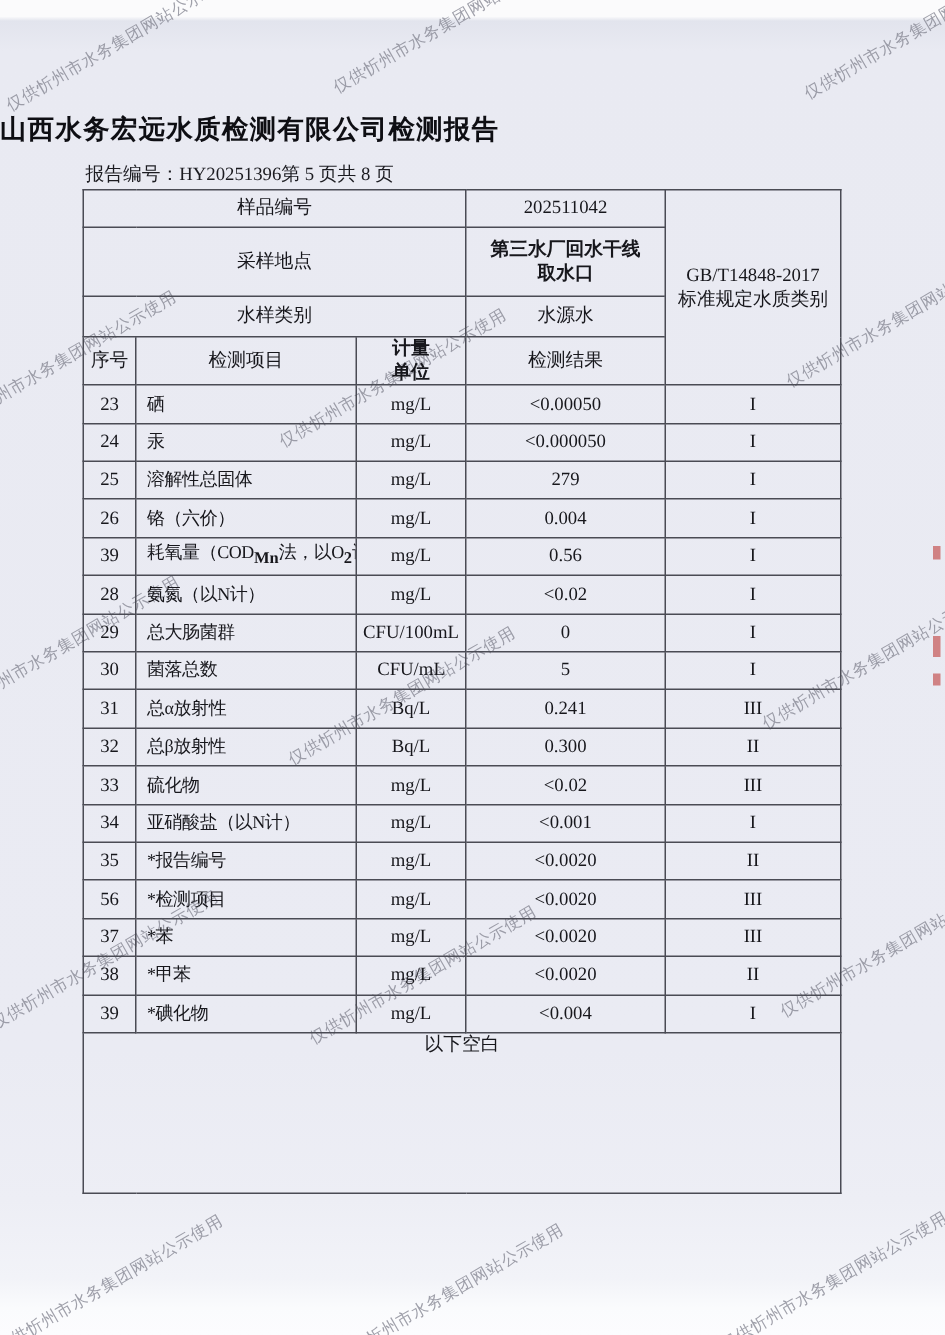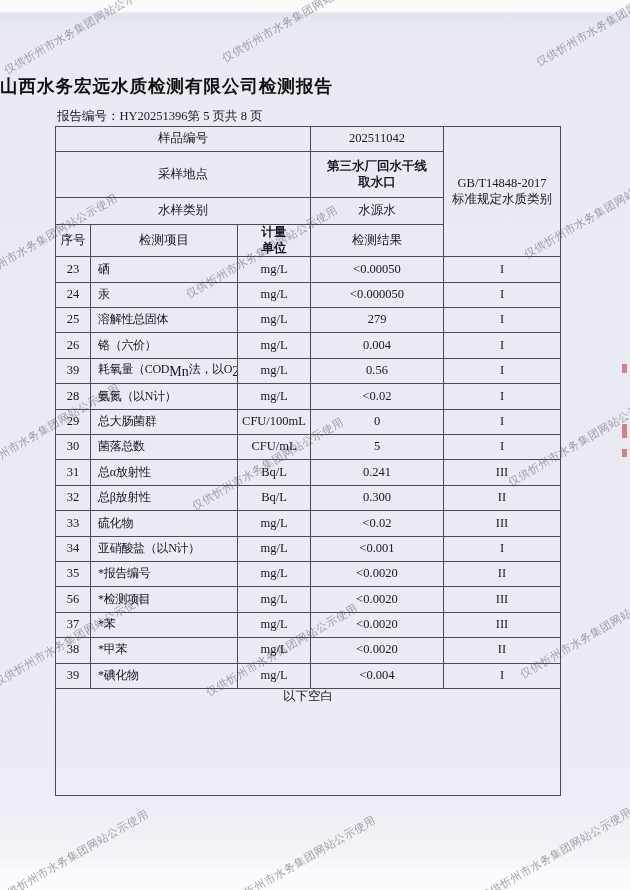--- a/index.html
+++ b/index.html
@@ -42,21 +42,21 @@
   }
   .r-h1 td{height:24px;margin-top:12px;}
   .r-h2 td{height:45px;}
   .r-h3 td{height:26px;}
   .r-cols td{height:29px;border-bottom:2px solid #43444c;}
   .std{line-height:1.55;font-size:12.5px;}
   .r-blank td{height:106px;vertical-align:top;text-align:left;padding:4px 7px;}
   #results-body td{height:24.4px;}
   #results-body .c-item{text-align:left;padding-left:7px;}
   #results-body .c-item .txt{white-space:nowrap;letter-spacing:-0.3px;font-size:12px;}
-  .sub{font-size:14px;vertical-align:sub;letter-spacing:0;}
+  .sub{font-size:11px;vertical-align:sub;letter-spacing:0;font-weight:bold;}
   .two-line{line-height:1.3;font-weight:bold;}
   .red-mark{position:absolute;left:622px;width:5px;background:#c96868;opacity:.8;z-index:2;}
   .m1{top:364px;height:9px;}
   .m2{top:424px;height:14px;}
   .m3{top:449px;height:8px;}
 </style>
 </head>
 <body>
 
 <div class="page">

